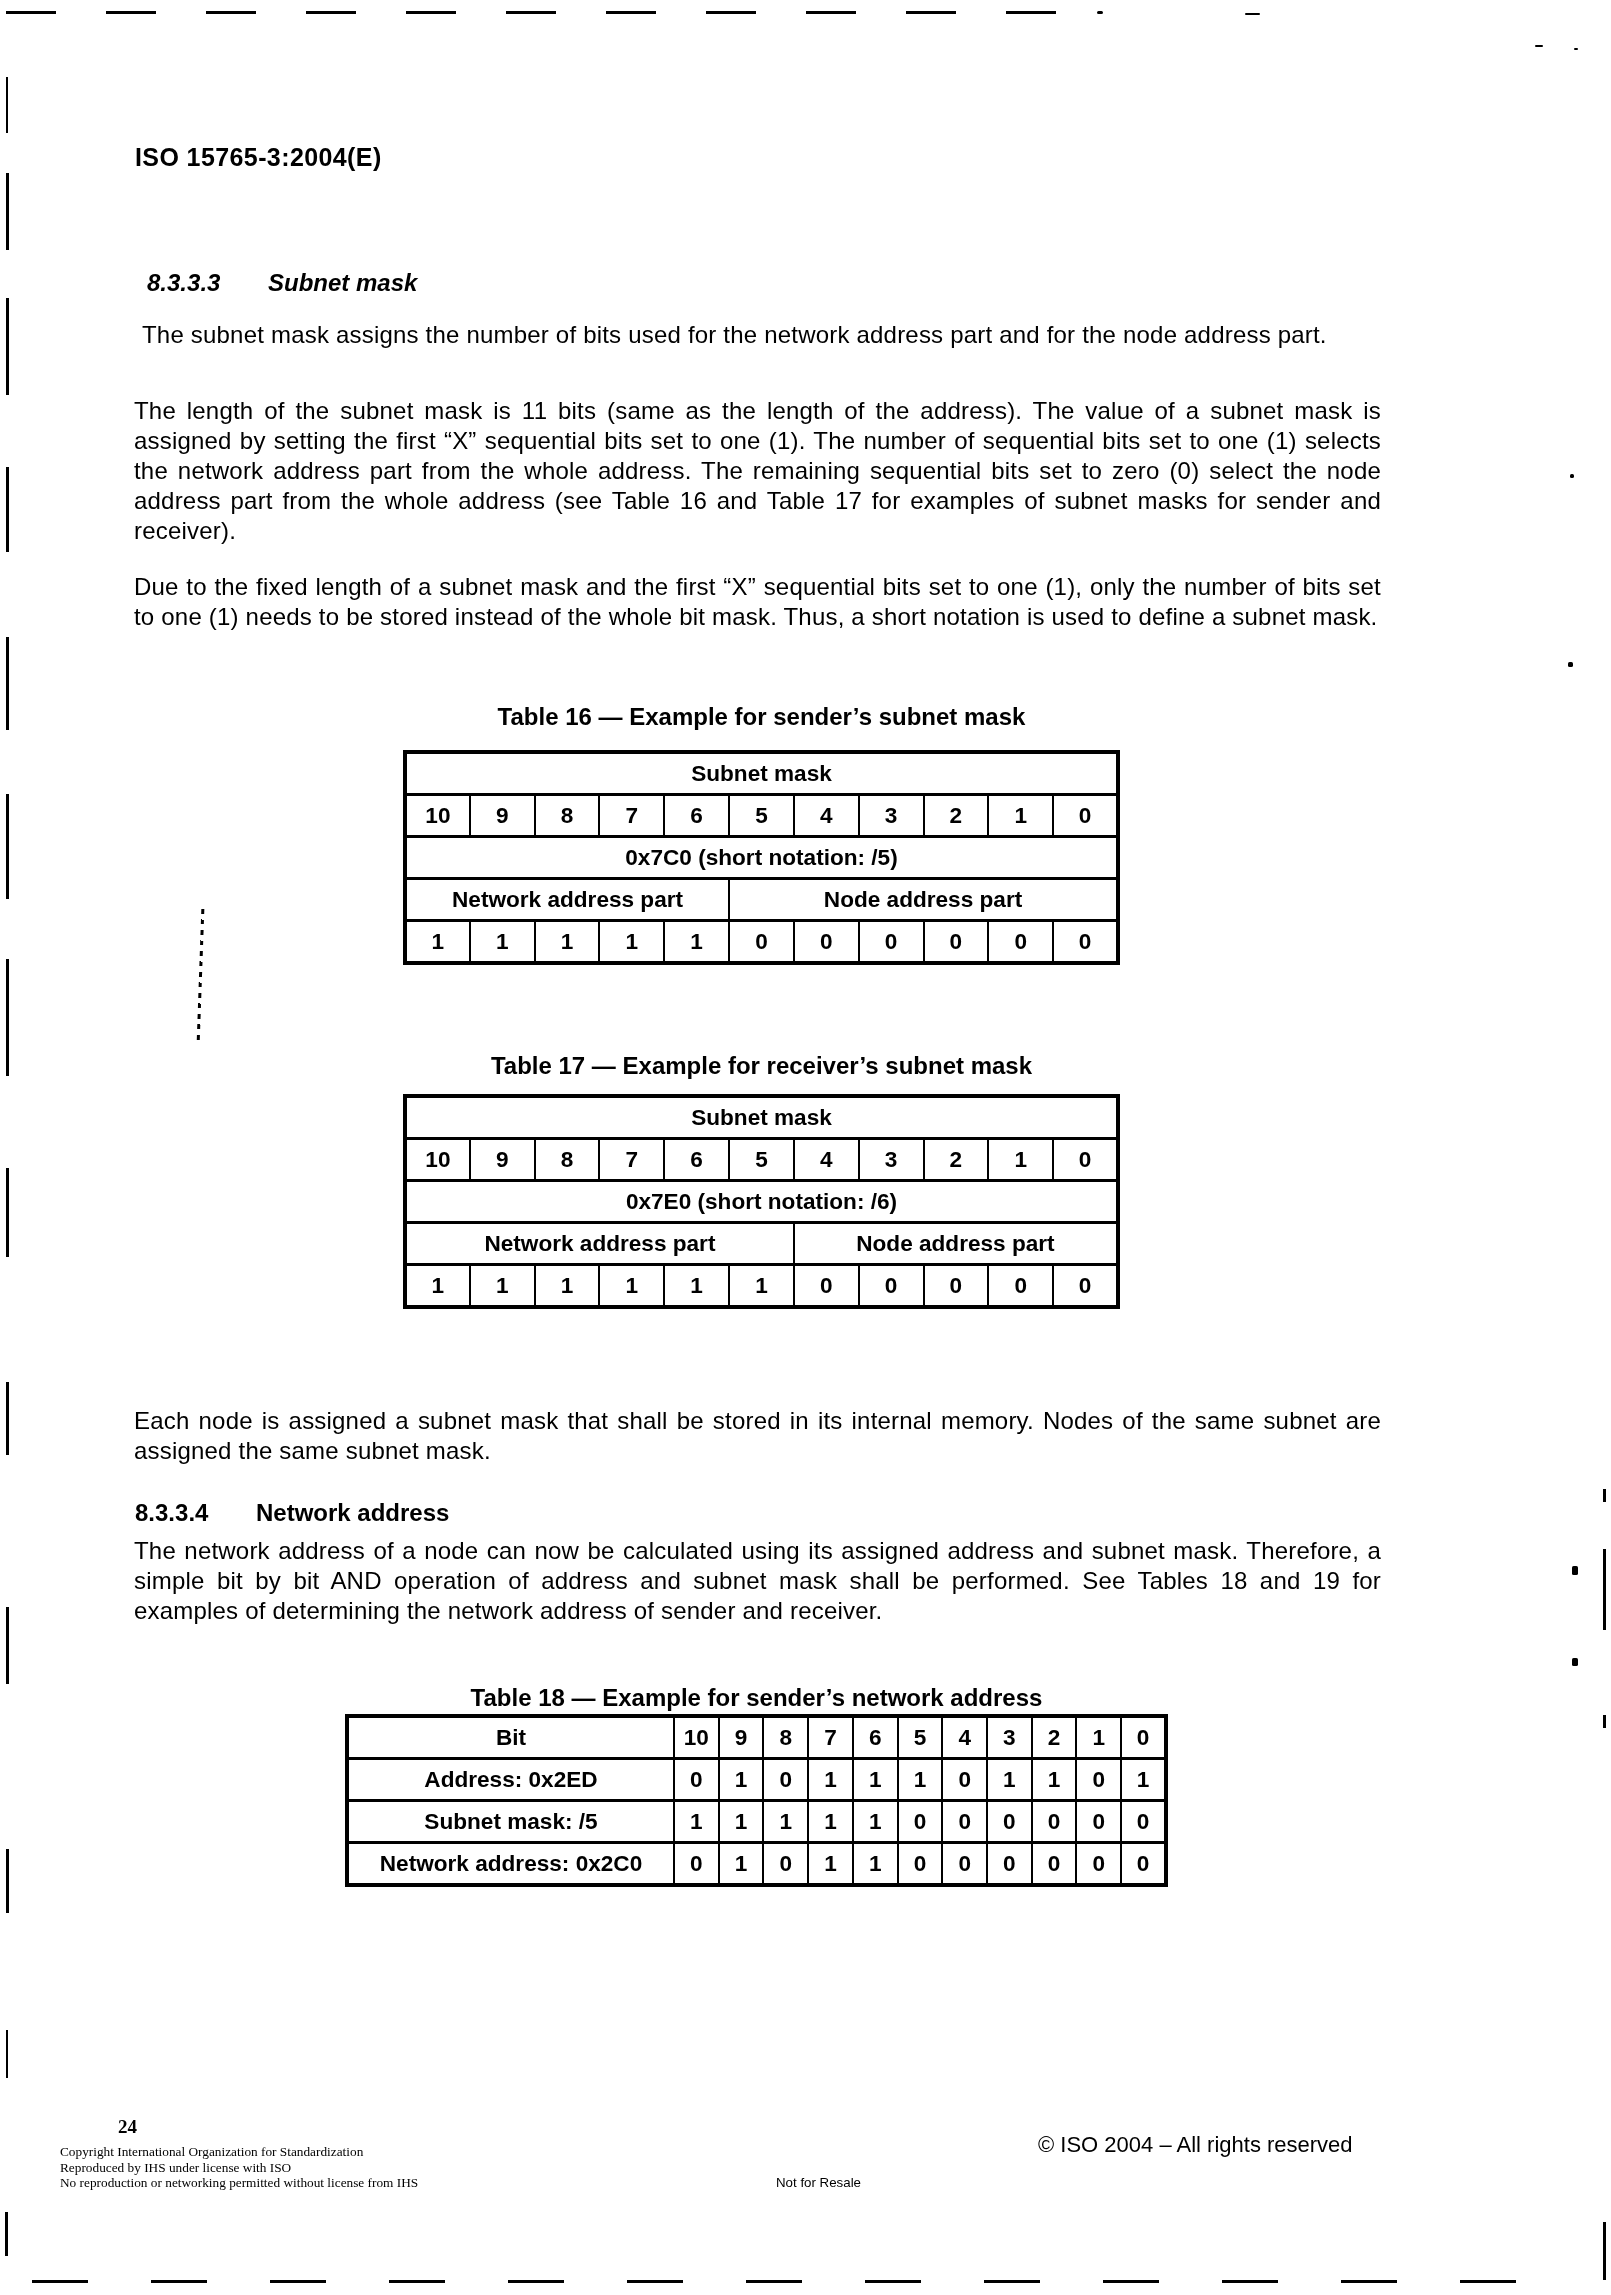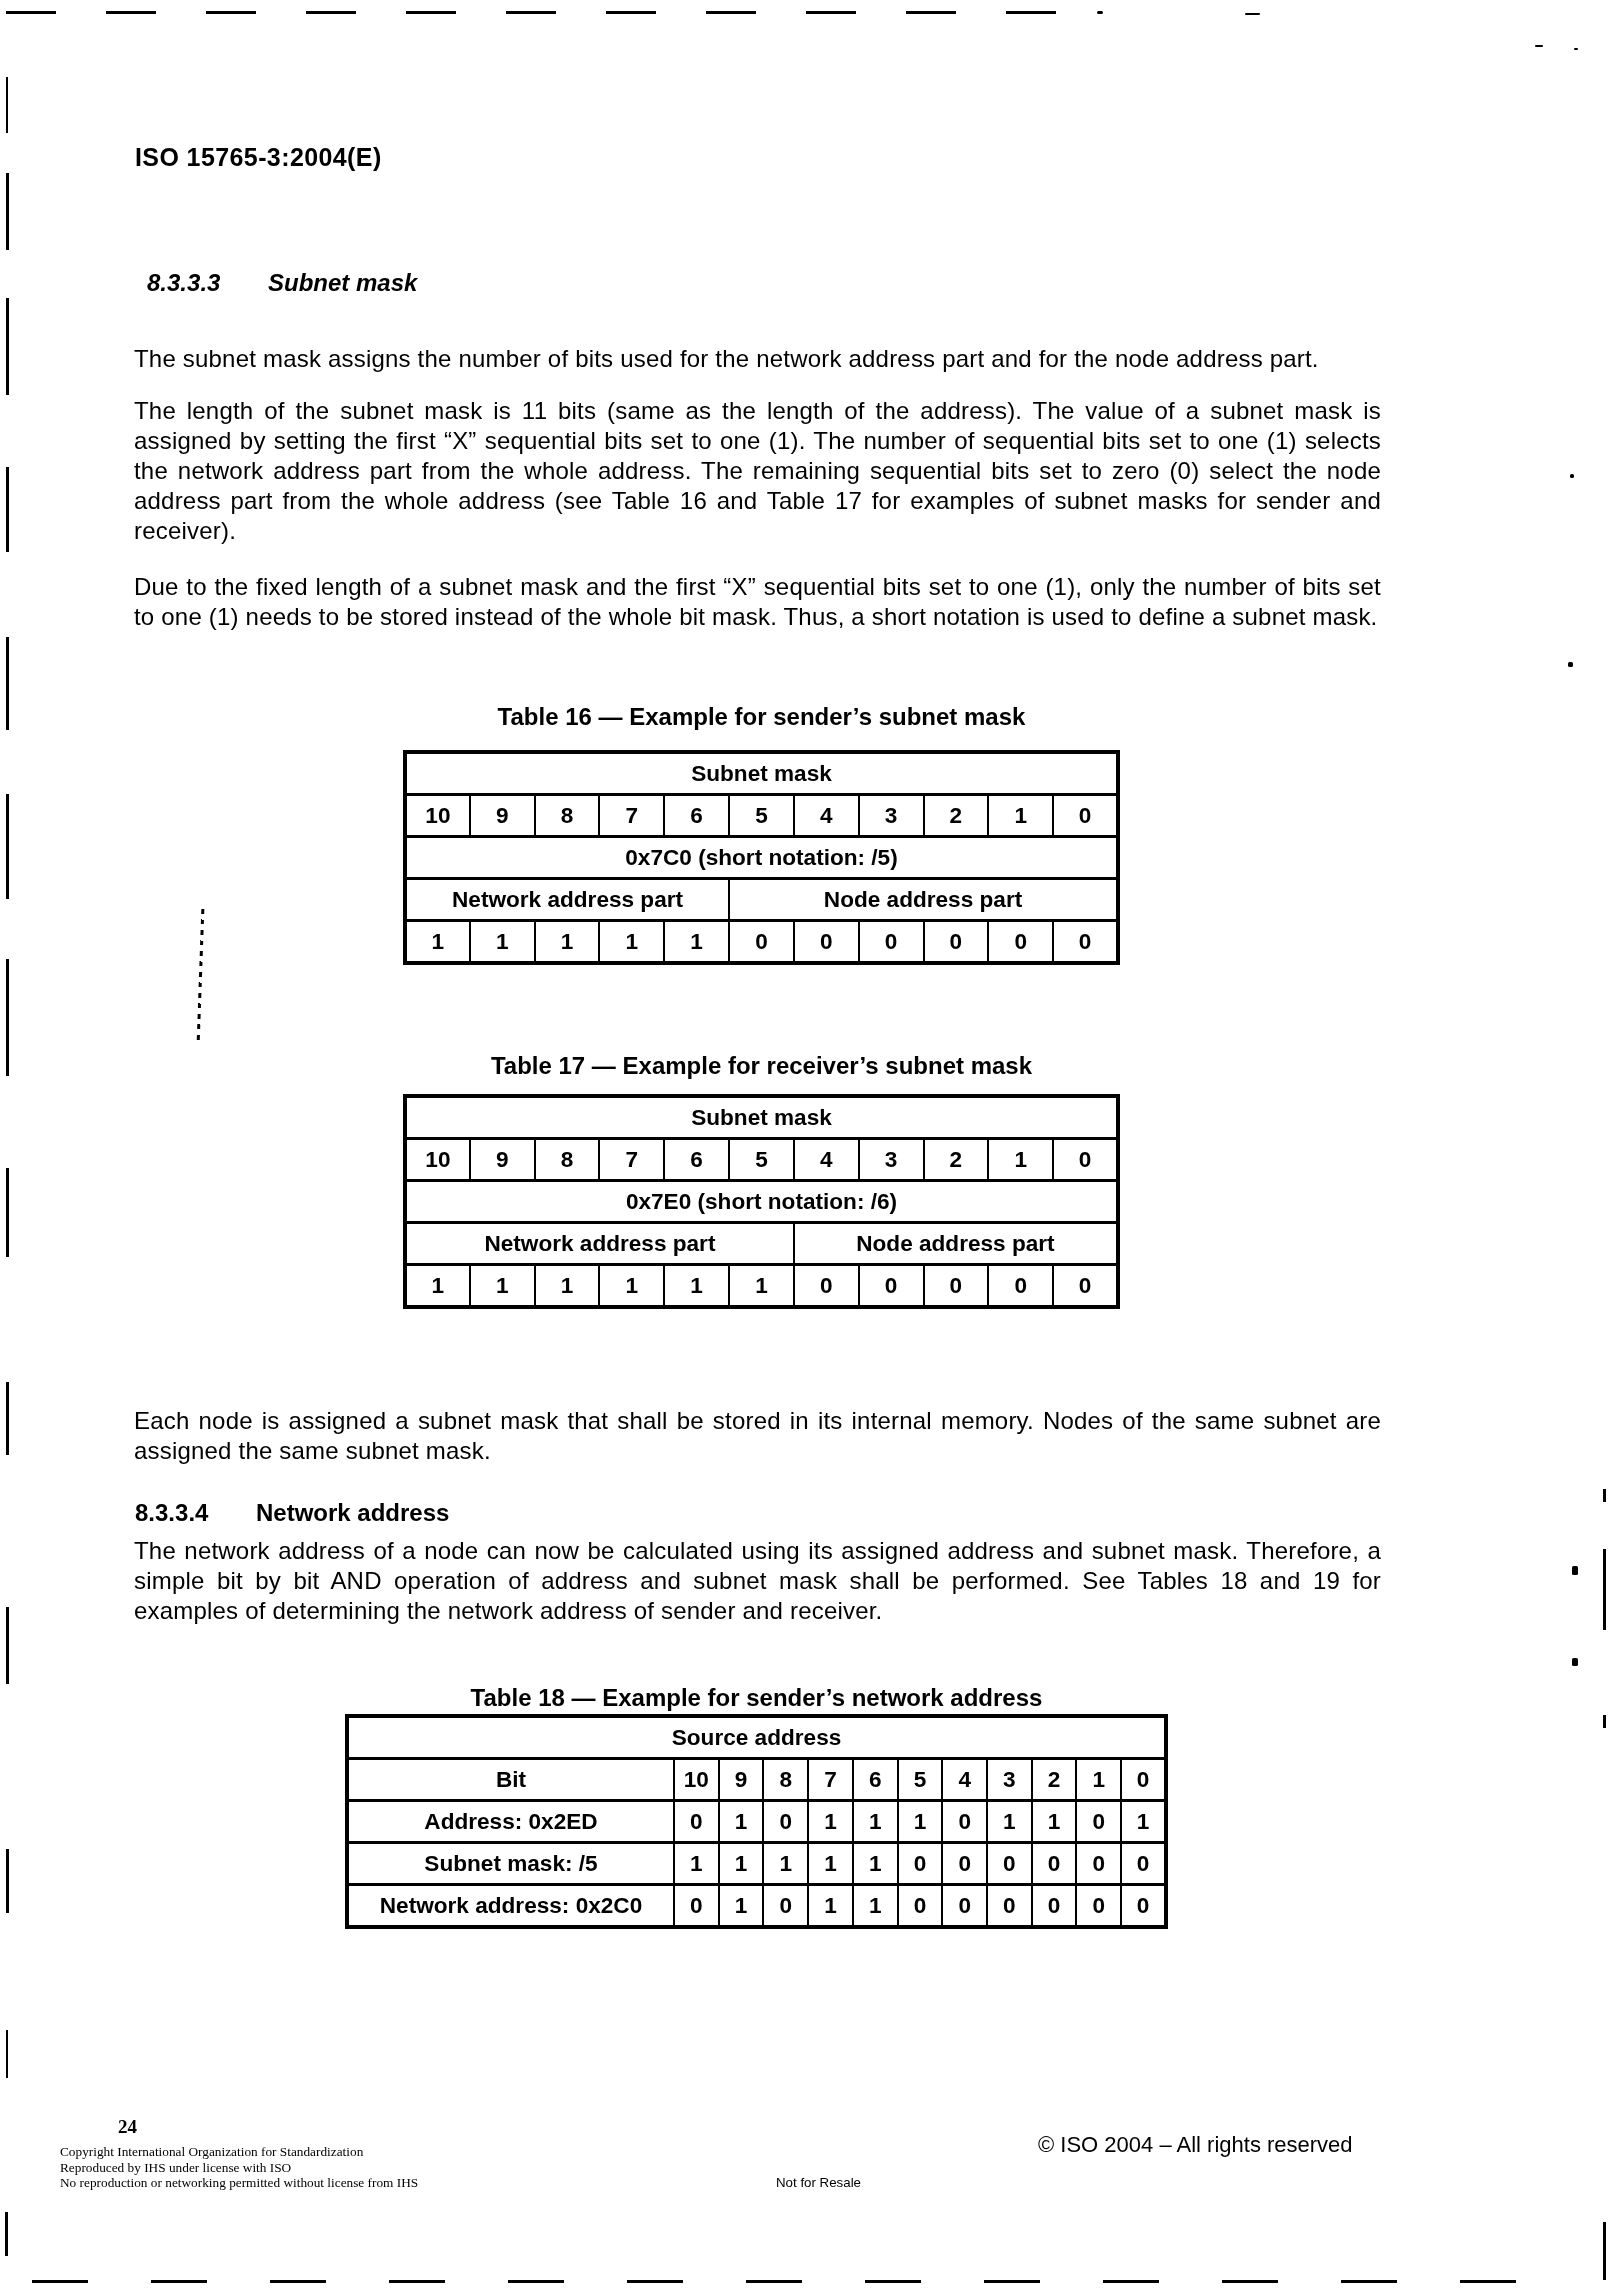--- a/index.html
+++ b/index.html
@@ -78,21 +78,21 @@
   <div class="dot" style="left:1568px;top:662px;width:4.8px;height:4.8px;"></div>
   <div class="dot" style="left:1572px;top:1566px;width:5.6px;height:8.9px;"></div>
   <div class="dot" style="left:1572px;top:1658px;width:5.6px;height:8px;"></div>
   <div class="squiggle"></div>
 
   <div class="doc-header">ISO 15765-3:2004(E)</div>
 
   <div class="heading h-italic" style="top:269px;">
     <span class="num">8.3.3.3</span><span>Subnet mask</span>
   </div>
-  <p class="body" style="top:344px;">The subnet mask assigns the number of bits used for the network address part and for the node address part.</p>
+  <p class="body" style="top:320px;margin-left:8px;">The subnet mask assigns the number of bits used for the network address part and for the node address part.</p>
   <p class="body" style="top:396px;">The length of the subnet mask is 11 bits (same as the length of the address). The value of a subnet mask is assigned by setting the first “X” sequential bits set to one (1). The number of sequential bits set to one (1) selects the network address part from the whole address. The remaining sequential bits set to zero (0) select the node address part from the whole address (see Table 16 and Table 17 for examples of subnet masks for sender and receiver).</p>
   <p class="body" style="top:572px;">Due to the fixed length of a subnet mask and the first “X” sequential bits set to one (1), only the number of bits set to one (1) needs to be stored instead of the whole bit mask. Thus, a short notation is used to define a subnet mask.</p>
 
   <div class="caption" style="left:403px;top:703px;width:717px;">Table 16 — Example for sender’s subnet mask</div>
   <table class="bit-table t16">
     <tbody>
         <tr>
           <td colspan="11">Subnet mask</td>
         </tr>
     <tr>
@@ -180,23 +180,20 @@
   </div>
   <p class="body" style="top:1536px;">The network address of a node can now be calculated using its assigned address and subnet mask. Therefore, a simple bit by bit AND operation of address and subnet mask shall be performed. See Tables 18 and 19 for examples of determining the network address of sender and receiver.</p>
 
   <div class="caption" style="left:345px;top:1669px;width:823px;margin-top:15px;">Table 18 — Example for sender’s network address</div>
   <table class="bit-table t18">
     <colgroup>
         <col style="width:327px;">
         <col span="11">
       </colgroup>
     <tbody>
-        <tr>
-          <td colspan="12">Source address</td>
-        </tr>
     <tr>
       <td>Bit</td>
       <td>10</td>
           <td>9</td>
           <td>8</td>
           <td>7</td>
           <td>6</td>
           <td>5</td>
           <td>4</td>
           <td>3</td>

